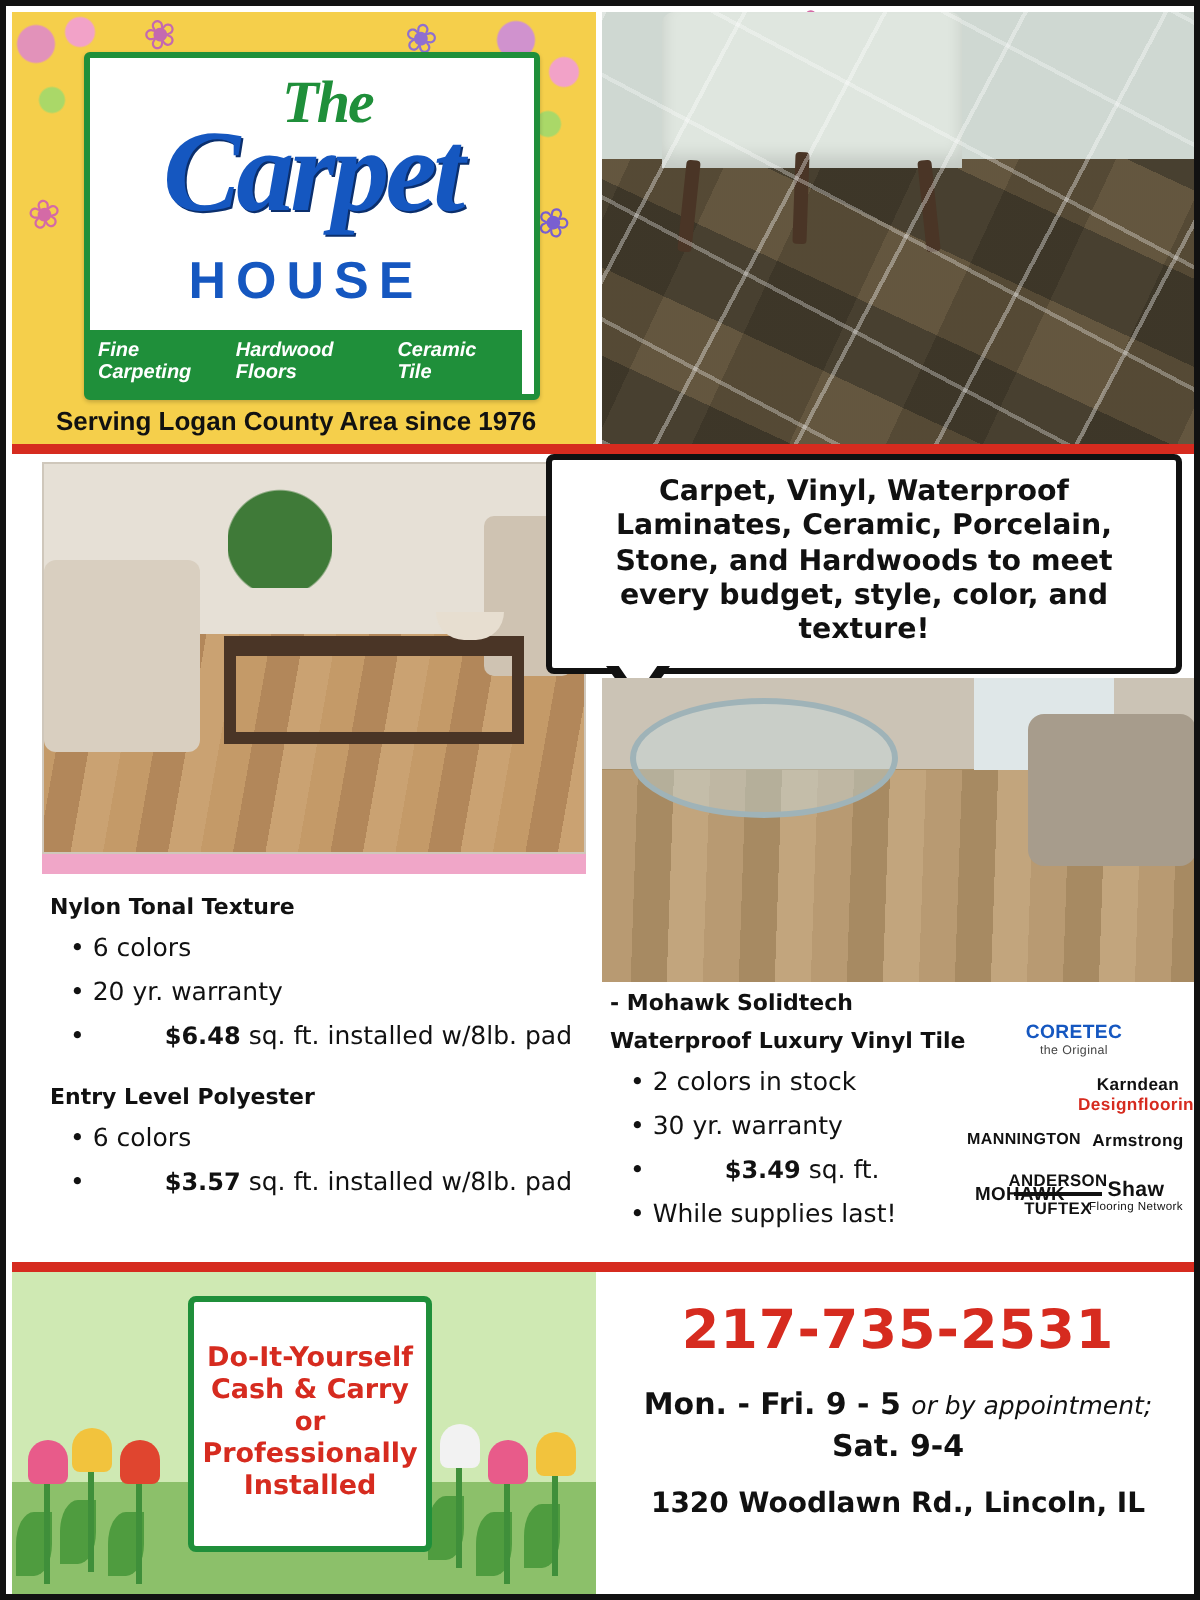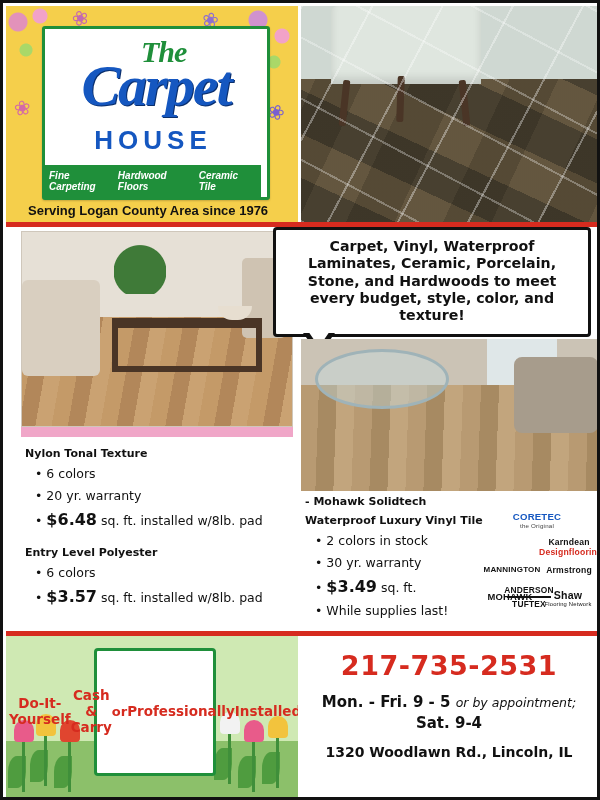--- a/index.html
+++ b/index.html
@@ -197,21 +197,21 @@
     position:absolute;left:22px;top:444px;width:268px;
   }
   .prod-title{
     font-size:11px;font-weight:bold;color:#111;margin:0 0 6px 0;
     font-family:"DejaVu Sans",sans-serif;
   }
   .prod-li{
     font-size:12.5px;color:#111;margin:0 0 7px 10px;
     font-family:"DejaVu Sans",sans-serif;
   }
-  .prod-li b{font-size:16px;}
+  .prod-li b{font-size:12px;margin-left:36px;}
   .spacer{height:10px;}
 
   .right-products{
     position:absolute;left:302px;top:492px;width:214px;
   }
 
   
   .brands{
     position:absolute;left:478px;top:508px;width:112px;height:112px;
     font-family:"Liberation Sans",sans-serif;
@@ -243,21 +243,21 @@
     overflow:hidden;
   }
   .tulip{position:absolute;bottom:8px;width:18px;height:70px;}
   .tulip .stem{position:absolute;left:8px;bottom:0;width:3px;height:56px;background:#3f8f3a;}
   .tulip .bloom{position:absolute;left:0;bottom:50px;width:20px;height:22px;border-radius:10px 10px 4px 4px;}
   .tulip .leaf{position:absolute;left:-6px;bottom:4px;width:18px;height:32px;border-radius:50% 0 50% 0;background:#4f9c3f;}
   .diy-box{
     position:absolute;left:88px;top:12px;width:122px;height:128px;
     background:#ffffff;border:3px solid #1f8f3a;border-radius:4px;
     box-sizing:border-box;
-    display:flex;flex-direction:row;align-items:center;justify-content:center;
+    display:flex;flex-direction:column;align-items:center;justify-content:center;
     text-align:center;
     color:#d62b1f;font-family:"DejaVu Sans",sans-serif;
     font-size:13.5px;font-weight:bold;line-height:1.18;
   }
   .diy-box .small{font-size:13px;}
   .bottom-right{
     position:absolute;left:295px;top:633px;width:302px;height:164px;
     background:#ffffff;
     text-align:center;
   }

